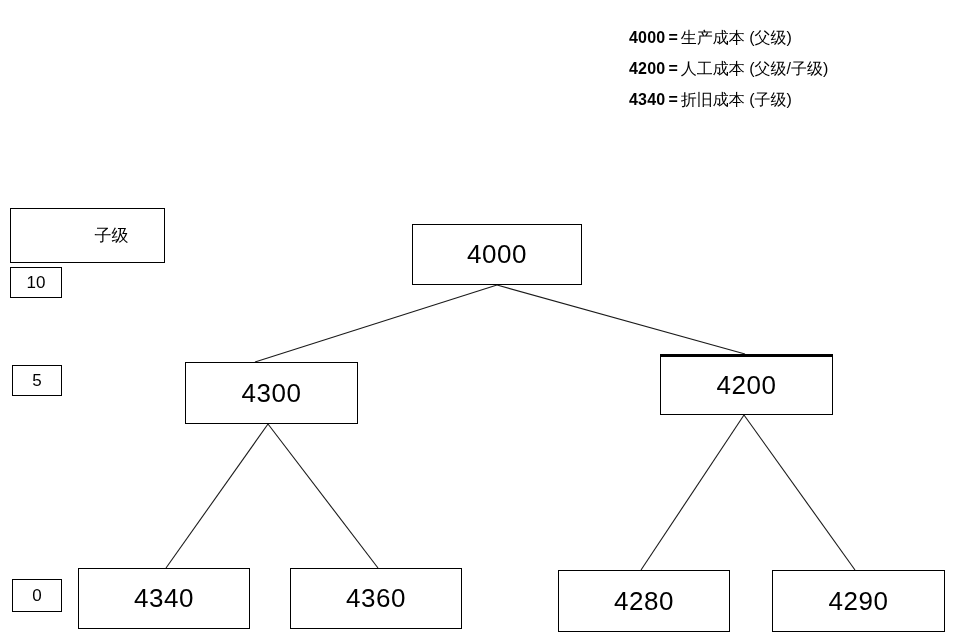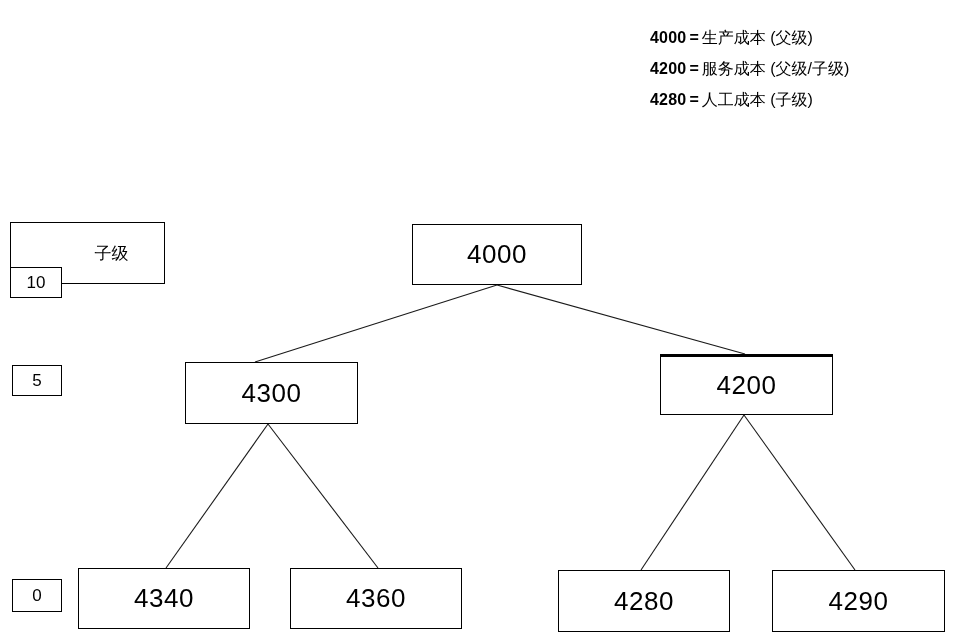--- a/index.html
+++ b/index.html
@@ -14,21 +14,21 @@
   #canvas {
     position: relative;
     width: 960px;
     height: 642px;
     background: #ffffff;
     overflow: hidden;
   }
   
   .legend {
     position: absolute;
-    left: 650px;
+    left: 629px;
     top: 22px;
     width: 300px;
   }
   .legend-row {
     font-size: 16px;
     line-height: 31px;
     white-space: nowrap;
     color: #000;
   }
   .legend-code {
@@ -109,28 +109,28 @@
     <line x1="268" y1="424" x2="378" y2="568"></line>
     <line x1="744" y1="415" x2="641" y2="570"></line>
     <line x1="744" y1="415" x2="855" y2="570"></line>
   </svg>
 
   <div class="legend">
     <div class="legend-row">
       <span class="legend-code">4000</span><span class="legend-eq">=</span><span class="legend-label">生产成本 (父级)</span>
     </div>
     <div class="legend-row">
-      <span class="legend-code">4200</span><span class="legend-eq">=</span><span class="legend-label">服务成本 (父级/子级)</span>
+      <span class="legend-code">4200</span><span class="legend-eq">=</span><span class="legend-label">人工成本 (父级/子级)</span>
     </div>
     <div class="legend-row">
-      <span class="legend-code">4280</span><span class="legend-eq">=</span><span class="legend-label">人工成本 (子级)</span>
+      <span class="legend-code">4340</span><span class="legend-eq">=</span><span class="legend-label">折旧成本 (子级)</span>
     </div>
   </div>
 
-  <div class="level-head" style="left:10px; top:222px; width:155px; height:62px;padding-left:48px;">
+  <div class="level-head" style="left:10px; top:208px; width:155px; height:55px;padding-left:48px;">
     <span>子级</span>
   </div>
   <div class="level-box" style="left:10px; top:267px; width:52px; height:31px;">
     <span>10</span>
   </div>
   <div class="level-box" style="left:12px; top:365px; width:50px; height:31px;">
     <span>5</span>
   </div>
   <div class="level-box" style="left:12px; top:579px; width:50px; height:33px;">
     <span>0</span>

